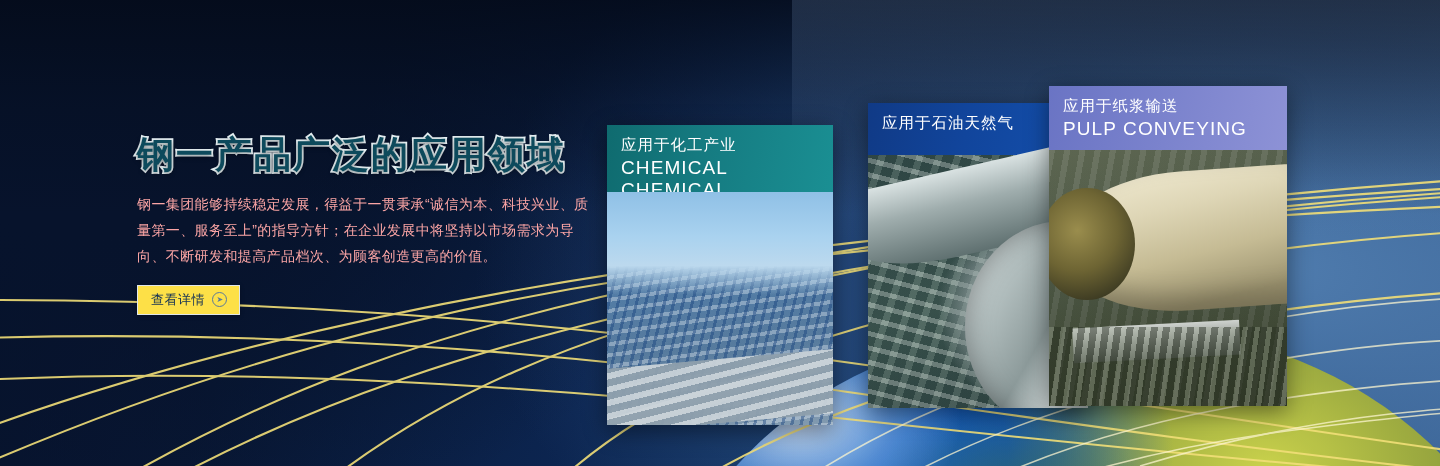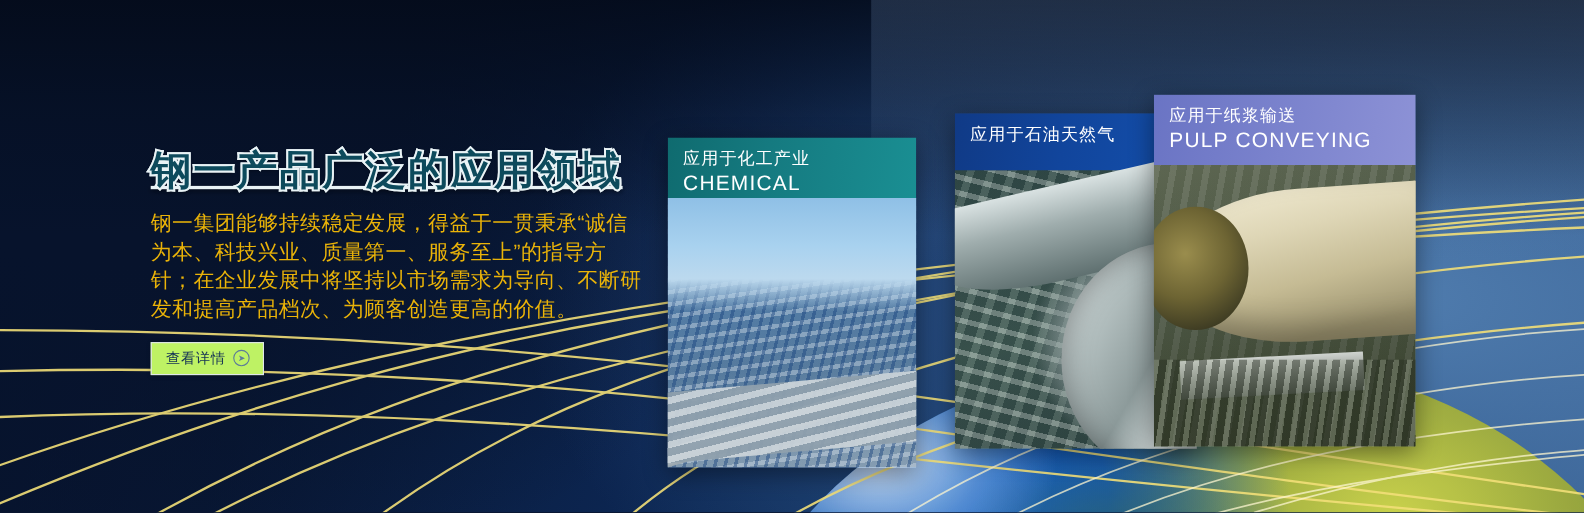--- a/index.html
+++ b/index.html
@@ -60,35 +60,34 @@
   .headline {
     font-size: 37px;
     font-weight: 700;
     letter-spacing: 2px;
     line-height: 1.18;
     color: #0d4a5c;
     -webkit-text-stroke: 3.5px #e9f3f6;
     paint-order: stroke fill;
     text-shadow: 0 2px 5px rgba(0,0,0,0.45);
     white-space: nowrap;
-    text-decoration: underline;
   }
   .para {
     margin-top: 14px;
-    font-size: 19px;
+    font-size: 14px;
     line-height: 26px;
-    color: #eab308;
+    color: #fca5a5;
     letter-spacing: 0.4px;
     width: 452px;
   }
   .cta {
     display:inline-flex; align-items:center; gap:7px;
     margin-top: 16px;
     padding: 5px 12px 5px 13px;
-    background: #bef264;
+    background: #fde047;
     color: #133055;
     font-size: 13px;
     letter-spacing:0.5px;
     border: 1px solid #dfe6ea;
     cursor:pointer;
     box-shadow: 0 1px 4px rgba(0,0,0,0.25);
   }
   .cta .arrow-circle {
     width:15px; height:15px; border:1px solid #5b7a9a; border-radius:50%;
     display:inline-flex; align-items:center; justify-content:center;
@@ -97,21 +96,21 @@
 
   
   .card { position:absolute; overflow:hidden;
           box-shadow: 0 6px 22px rgba(0,0,0,0.45); }
   .card .head { padding:10px 13px 9px 14px; color:#fff; }
   .card .head .cn { font-size:15.5px; letter-spacing:1px; line-height:1.35; font-weight:400; }
   .card .head .en { font-size:19px; letter-spacing:1.1px; margin-top:1px; }
   .card .photo { position:relative; width:100%; }
 
   #card-chem  { left:607px; top:125px; width:226px; height:300px; }
-  #card-chem .head { background: linear-gradient(100deg,#0f6b6f 0%, #157a80 40%, #1a8f93 100%); height:55px; }
+  #card-chem .head { background: linear-gradient(100deg,#0f6b6f 0%, #157a80 40%, #1a8f93 100%); height:67px; }
   #card-chem .photo { height:245px; }
 
   #card-oil   { left:833px; top:103px; width:220px; height:305px;margin-left:35px; }
   #card-oil  .head { background: linear-gradient(100deg,#103a86 0%, #11459c 45%, #1450ad 100%); height:52px; }
   #card-oil  .photo { height:253px; }
 
   #card-pulp  { left:1049px; top:86px; width:238px; height:320px; }
   #card-pulp .head { background: linear-gradient(100deg,#6a74c4 0%, #7b83cd 50%, #8d92d6 100%); height:64px; }
   #card-pulp .photo { height:268px; }
 

